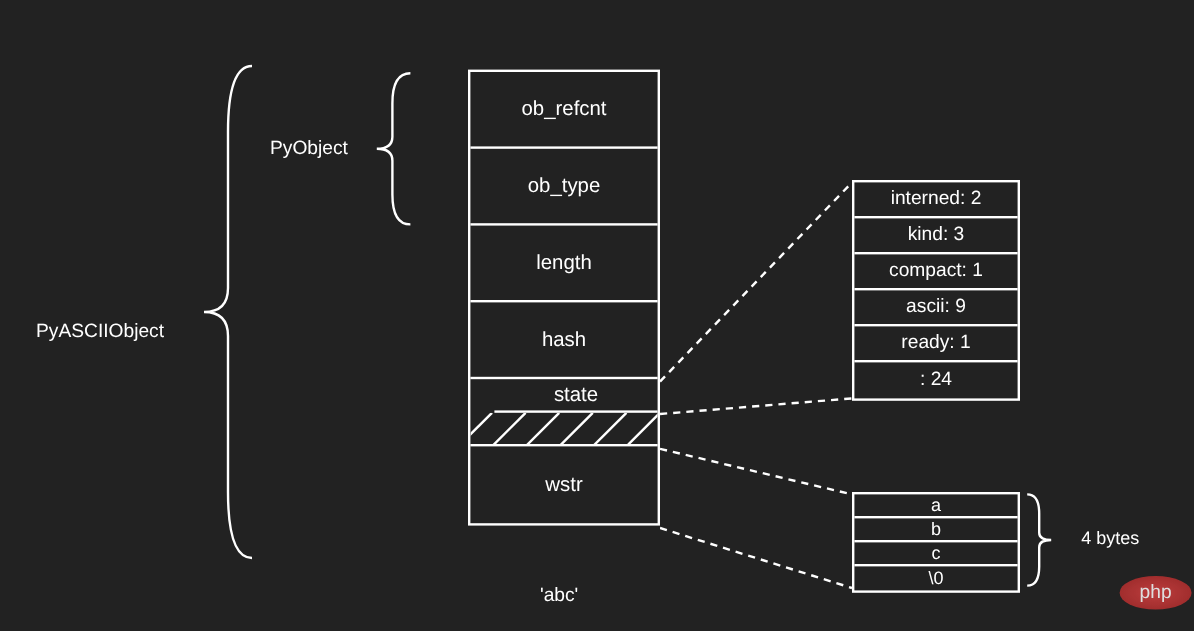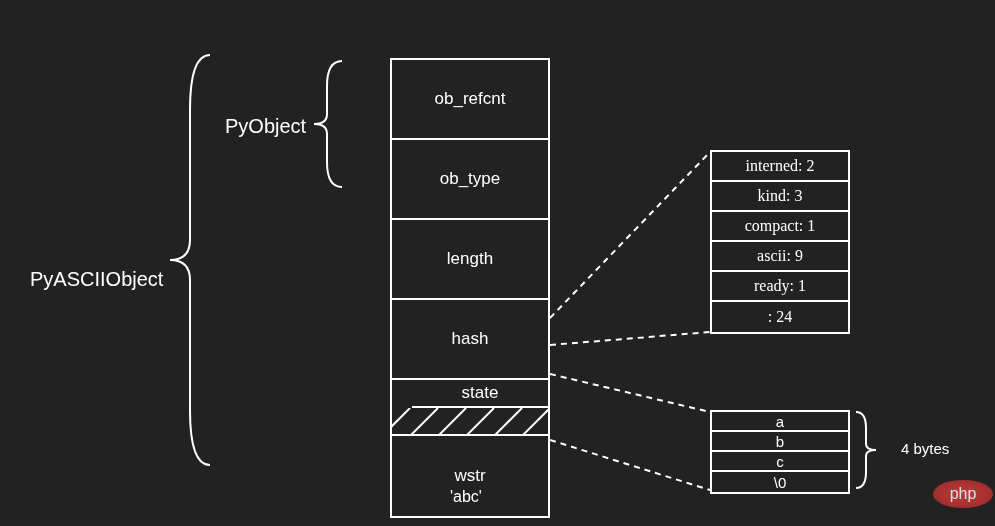--- a/index.html
+++ b/index.html
@@ -12,40 +12,40 @@
     position: relative;
     overflow: hidden;
   }
   .container {
     position: relative;
     width: 100%;
     height: 100%;
   }
   .label {
     position: absolute;
-    font-size: 20px;
+    font-size: 16px;
     color: #ffffff;
   }
   .main-struct {
     position: absolute;
     left: 390px;
     top: 58px;
     width: 160px;
     border: 2px solid #ffffff;
   }
   .cell {
     border-bottom: 2px solid #ffffff;
     text-align: center;
     display: flex;
     align-items: center;
     justify-content: center;
     font-size: 17px;
   }
   .cell:last-child { border-bottom: none; }
-  .cell-tall { height: 80px; }
+  .cell-tall { height: 64px; }
   .cell-short { height: 28px; margin-left: 20px; }
   .cell-hatch {
     height: 28px;
     position: relative;
     overflow: hidden;
   }
   .state-table {
     position: absolute;
     left: 710px;
     top: 150px;
@@ -53,21 +53,20 @@
     border: 2px solid #ffffff;
   }
   .state-cell {
     height: 30px;
     border-bottom: 2px solid #ffffff;
     text-align: center;
     display: flex;
     align-items: center;
     justify-content: center;
     font-size: 16px;
-    font-family: Liberation Serif, serif;
   }
   .state-cell:last-child { border-bottom: none; }
   .bytes-table {
     position: absolute;
     left: 710px;
     top: 410px;
     width: 140px;
     border: 2px solid #ffffff;
   }
   .bytes-cell {

